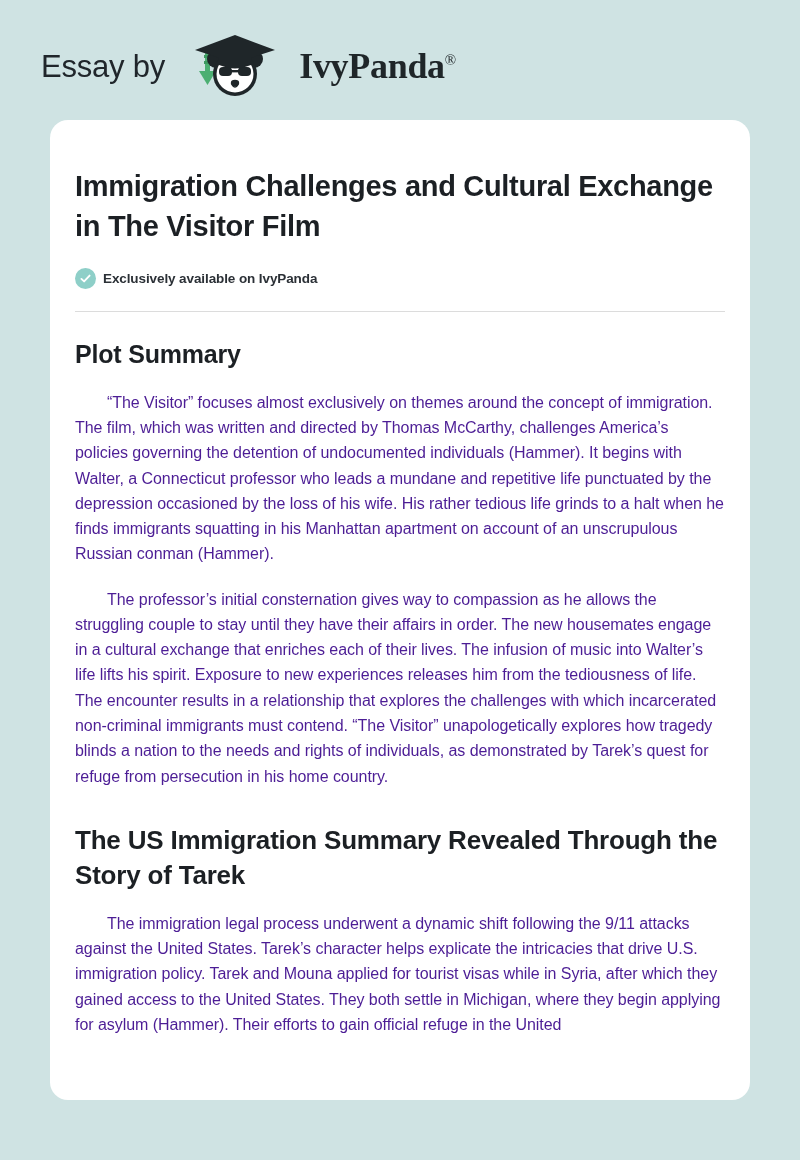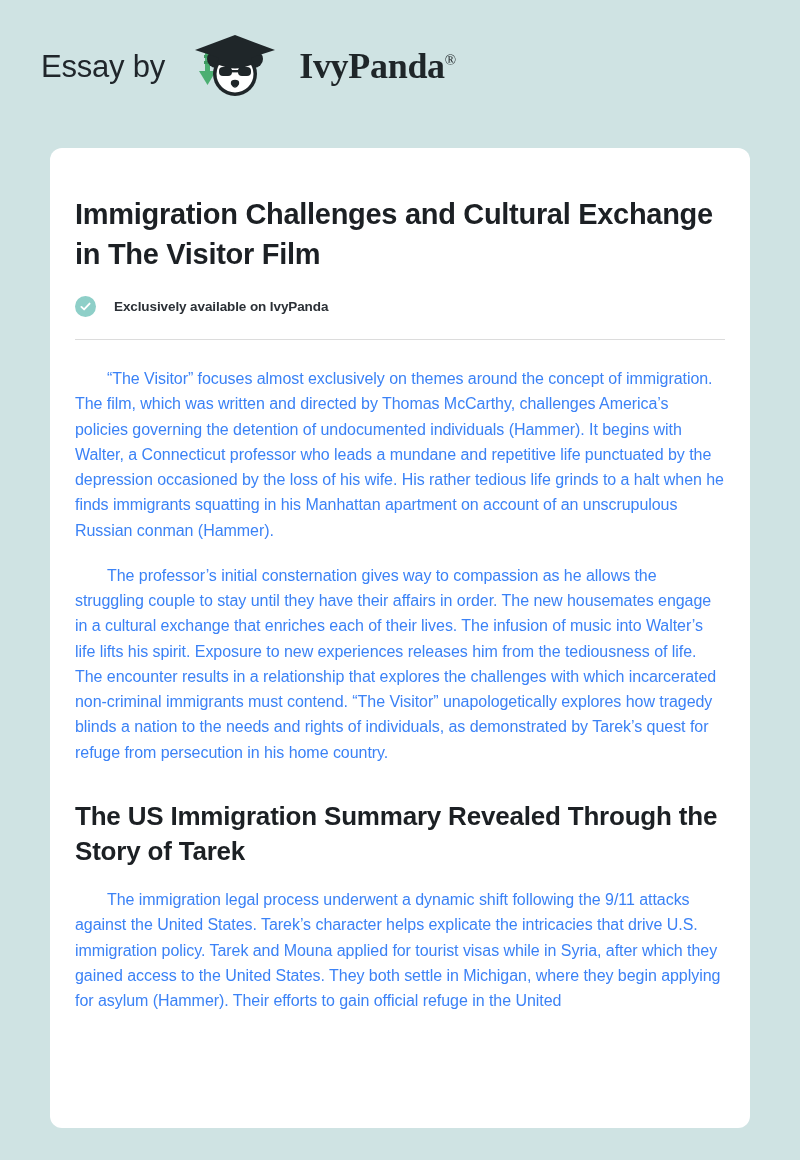--- a/index.html
+++ b/index.html
@@ -61,25 +61,25 @@
   .brand-wordmark .reg {
     font-size: 15px;
     vertical-align: super;
     font-weight: 400;
   }
 
   
   .doc-card {
     position: absolute;
     left: 50px;
-    top: 148px;
+    top: 120px;
     width: 700px;
     height: 980px;
     background: #ffffff;
-    border-radius: 12px;
+    border-radius: 18px;
     box-sizing: border-box;
     padding: 46px 25px 0 25px;
     overflow: hidden;
   }
   .doc-inner {
     width: 650px;
     margin: 0 auto;
   }
 
   .doc-title {
@@ -87,21 +87,21 @@
     line-height: 1.38;
     font-weight: 700;
     color: #1c2024;
     margin: 0 0 22px 0;
     letter-spacing: -0.3px;
   }
 
   .exclusive-badge {
     display: flex;
     align-items: center;
-    gap: 18px;
+    gap: 7px;
     margin: 0 0 22px 0;
   }
   .badge-check {
     width: 21px;
     height: 21px;
     border-radius: 50%;
     background: #8ecfc8;
     display: flex;
     align-items: center;
     justify-content: center;
@@ -131,21 +131,21 @@
     letter-spacing: -0.2px;
   }
   .section-heading.second {
     margin-top: 34px;
     font-size: 26px;
   }
 
   .body-paragraph {
     font-size: 16px;
     line-height: 1.58;
-    color: #3b82f6;
+    color: #4c1d95;
     margin: 0 0 20px 0;
     text-indent: 32px;
     letter-spacing: -0.05px;
   }
   .body-paragraph:last-child { margin-bottom: 12px; }
 </style>
 </head>
 <body>
 
 <div class="brand-bar">
@@ -200,20 +200,21 @@
       <span class="badge-check">
         <svg width="13" height="13" viewBox="0 0 13 13" xmlns="http://www.w3.org/2000/svg">
           <path d="M2.4 6.9 L5.1 9.4 L10.6 3.6" stroke="#ffffff" stroke-width="1.9" fill="none" stroke-linecap="round" stroke-linejoin="round"></path>
         </svg>
       </span>
       <span class="badge-text">Exclusively available on IvyPanda</span>
     </div>
 
     <hr class="doc-divider">
 
+    <h2 class="section-heading">Plot Summary</h2>
     <p class="body-paragraph">“The Visitor” focuses almost exclusively on themes around the concept of immigration. The film, which was written and directed by Thomas McCarthy, challenges America’s policies governing the detention of undocumented individuals (Hammer). It begins with Walter, a Connecticut professor who leads a mundane and repetitive life punctuated by the depression occasioned by the loss of his wife. His rather tedious life grinds to a halt when he finds immigrants squatting in his Manhattan apartment on account of an unscrupulous Russian conman (Hammer).</p>
     <p class="body-paragraph">The professor’s initial consternation gives way to compassion as he allows the struggling couple to stay until they have their affairs in order. The new housemates engage in a cultural exchange that enriches each of their lives. The infusion of music into Walter’s life lifts his spirit. Exposure to new experiences releases him from the tediousness of life. The encounter results in a relationship that explores the challenges with which incarcerated non-criminal immigrants must contend. “The Visitor” unapologetically explores how tragedy blinds a nation to the needs and rights of individuals, as demonstrated by Tarek’s quest for refuge from persecution in his home country.</p>
 
     <h2 class="section-heading second">The US Immigration Summary Revealed Through the Story of Tarek</h2>
     <p class="body-paragraph">The immigration legal process underwent a dynamic shift following the 9/11 attacks against the United States. Tarek’s character helps explicate the intricacies that drive U.S. immigration policy. Tarek and Mouna applied for tourist visas while in Syria, after which they gained access to the United States. They both settle in Michigan, where they begin applying for asylum (Hammer). Their efforts to gain official refuge in the United</p>
 
   </div>
 </div>
 
 </body></html>

